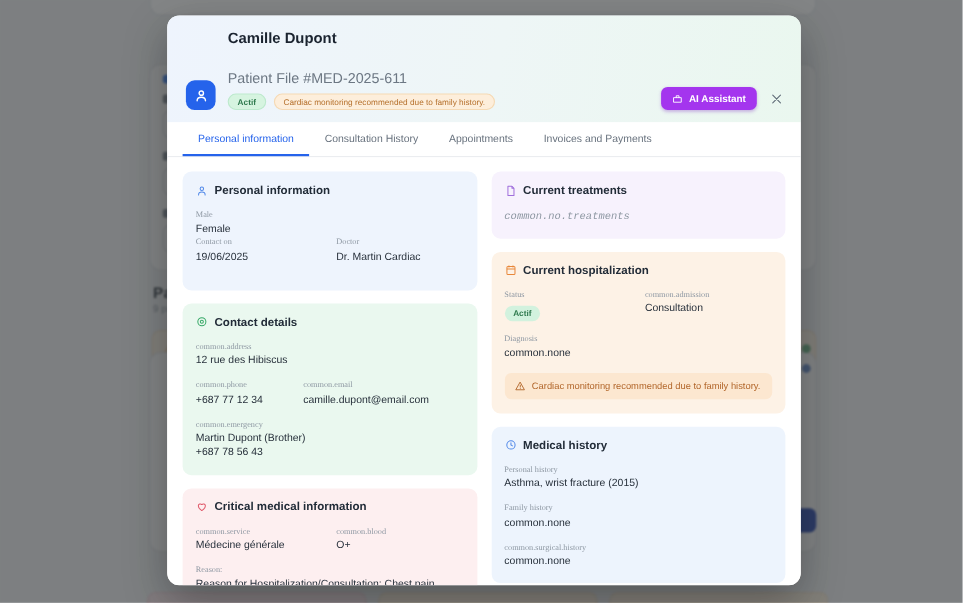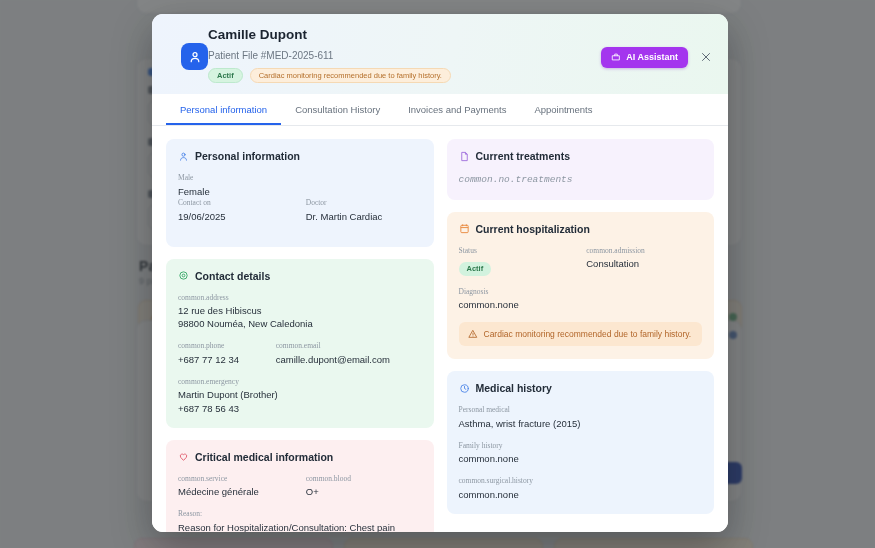--- a/index.html
+++ b/index.html
@@ -85,38 +85,38 @@
     width: 576px; height: 518px;
     background: #ffffff;
     border-radius: 11px;
     box-shadow: 0 14px 40px rgba(0,0,0,.32);
     overflow: hidden;
     display: flex; flex-direction: column;
   }
 
   .modal-header {
     background: linear-gradient(100deg, #eef4fd 0%, #eef6f6 52%, #eaf7ef 100%);
-    padding: 13px 14px 11px 29px;
-    display: flex; align-items: center; 
+    padding: 13px 14px 11px 17px;
+    display: flex; align-items: flex-end; gap: 11px;
     position: relative; flex: none;
   }
   .avatar {
     width: 27px; height: 27px; border-radius: 8px;
     background: #2563eb;
     display: flex; align-items: center; justify-content: center;
     flex: none; margin-top: 3px;
   }
   .avatar svg { width: 14px; height: 14px; }
 
   .hdr-text { flex: 1; min-width: 0; }
   .patient-name {
     font-size: 13.5px; font-weight: bold; color: #1b2430; line-height: 1.2;
   }
   .patient-file {
-    font-size: 10px; color: #6c7783; margin-top: 7px;
+    font-size: 13px; color: #6c7783; margin-top: 20px;
   }
   .badges { display: flex; align-items: center; gap: 7px; margin-top: 7px; }
   .badge {
     font-size: 7.5px; border-radius: 9px; padding: 2.5px 8px;
     line-height: 1.1; white-space: nowrap;
   }
   .badge-active {
     background: #d6f4e0; color: #2f7a4e; border: 1px solid #bde9cd; font-weight: bold;
   }
   .badge-warn {
@@ -281,22 +281,22 @@
                 <path d="M5 5l14 14M19 5L5 19"></path>
               </svg>
           </span>
         </button>
       </div>
     </div>
 
     <div class="tabs">
       <button class="tab active">Personal information</button>
       <button class="tab">Consultation History</button>
+      <button class="tab">Appointments</button>
       <button class="tab">Invoices and Payments</button>
-      <button class="tab">Appointments</button>
     </div>
 
     <div class="modal-body">
 
       <div class="col">
 
         <div class="card card-blue">
           <div class="card-title">
             <span class="t-blue" style="line-height:0;">
               <svg viewBox="0 0 24 24" fill="none" stroke="currentColor" stroke-width="2" stroke-linecap="round" stroke-linejoin="round">
@@ -330,21 +330,20 @@
               <svg viewBox="0 0 24 24" fill="none" stroke="currentColor" stroke-width="2">
                 <circle cx="12" cy="12" r="8"></circle>
                   <circle cx="12" cy="12" r="3"></circle>
               </svg>
             </span>
             <span>Contact details</span>
           </div>
           <div class="field">
             <div class="flabel">common.address</div>
             <div class="fvalue">12 rue des Hibiscus</div>
-            <div class="fvalue">98800 Nouméa, New Caledonia</div>
           </div>
           <div class="fgrid">
             <div class="field">
               <div class="flabel">common.phone</div>
               <div class="fvalue">+687 77 12 34</div>
             </div>
             <div class="field" style="flex:1.7;">
               <div class="flabel">common.email</div>
               <div class="fvalue">camille.dupont@email.com</div>
             </div>
@@ -438,21 +437,21 @@
           <div class="card-title">
             <span class="t-sky" style="line-height:0;">
               <svg viewBox="0 0 24 24" fill="none" stroke="currentColor" stroke-width="2" stroke-linecap="round">
                 <circle cx="12" cy="12" r="8.2"></circle>
                   <path d="M12 7.5V12l3 1.8"></path>
               </svg>
             </span>
             <span>Medical history</span>
           </div>
           <div class="field">
-            <div class="flabel">Personal medical</div>
+            <div class="flabel">Personal history</div>
             <div class="fvalue">Asthma, wrist fracture (2015)</div>
           </div>
           <div class="field">
             <div class="flabel">Family history</div>
             <div class="fvalue">common.none</div>
           </div>
           <div class="field">
             <div class="flabel">common.surgical.history</div>
             <div class="fvalue">common.none</div>
           </div>

